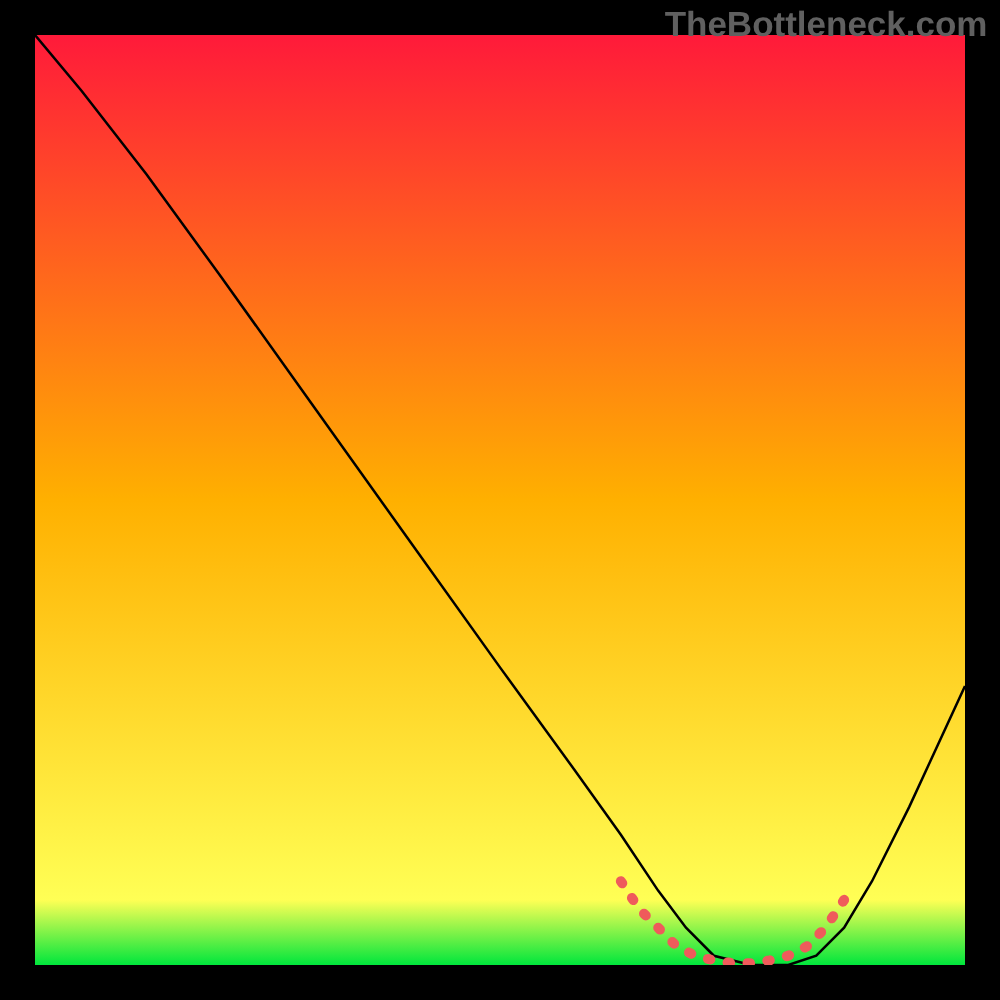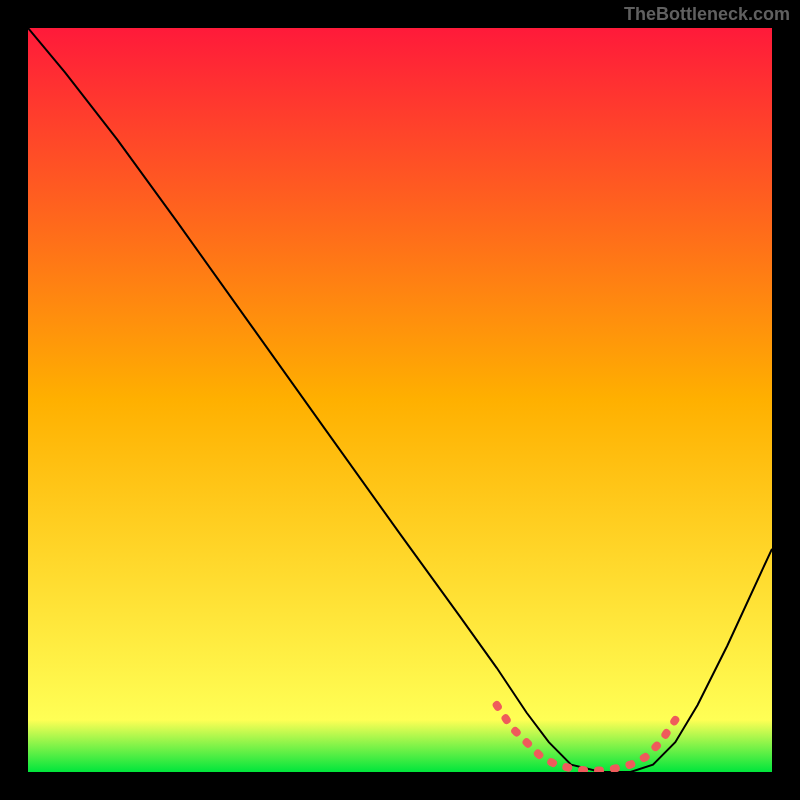--- a/index.html
+++ b/index.html
@@ -14,21 +14,21 @@
     position: relative;
     width: 800px;
     height: 800px;
   }
   .watermark {
     position: absolute;
     top: 4px;
     right: 10px;
     color: #606060;
     font-family: Arial, Helvetica, sans-serif;
-    font-size: 18px;
+    font-size: 28px;
     font-weight: bold;
     z-index: 3;
   }
   .plot {
     position: absolute;
     left: 28px;
     top: 28px;
     width: 744px;
     height: 744px;
     z-index: 1;

